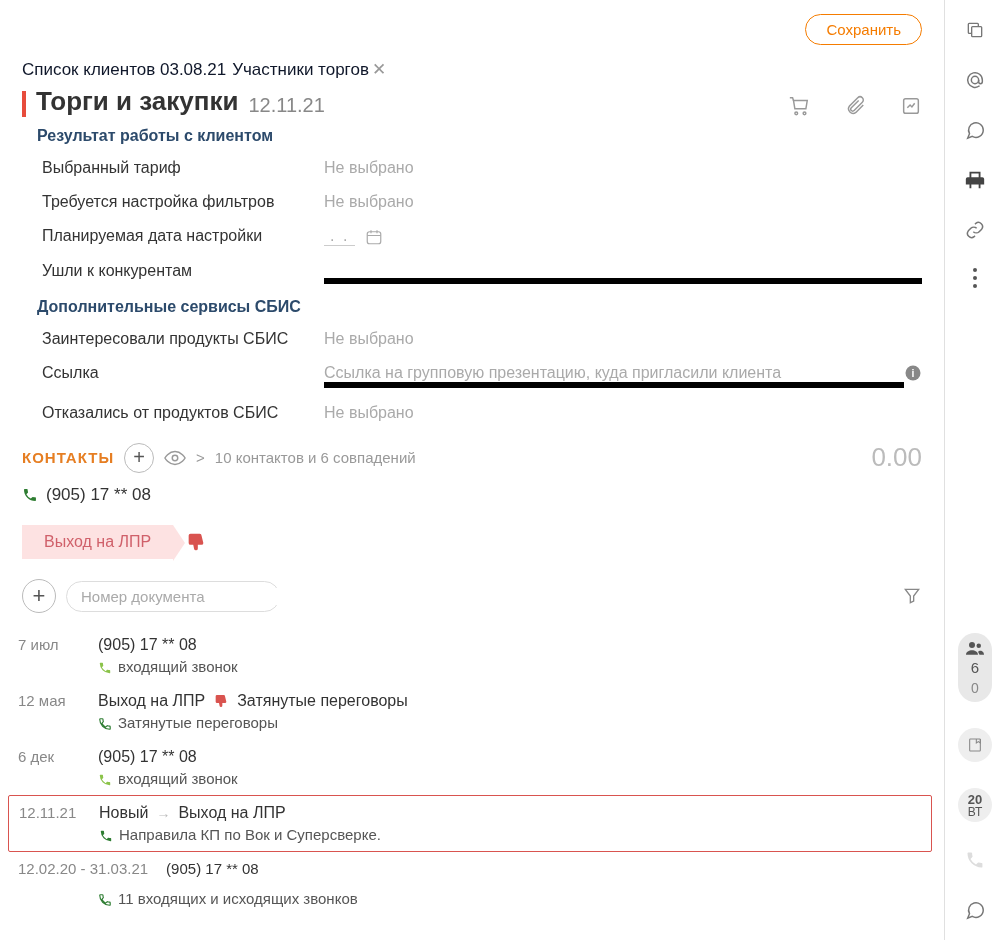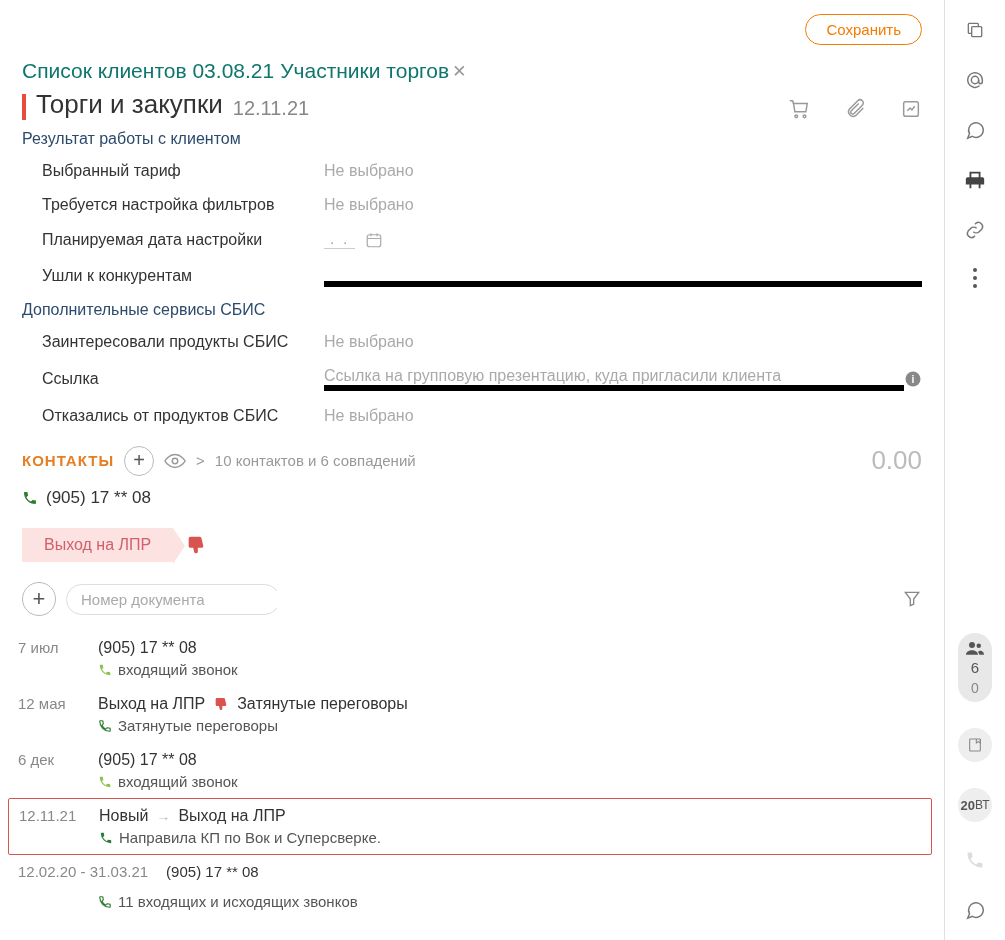--- a/index.html
+++ b/index.html
@@ -8,36 +8,36 @@
 .rsb{width:60px;background:#fff;display:flex;flex-direction:column;align-items:center;padding-top:18px;gap:26px}
 .rsb .ic{width:24px;height:24px;color:#666;cursor:pointer;display:flex;align-items:center;justify-content:center}
 .rsb .ic.dark{color:#333}
 .rsb .more{font-size:26px;color:#555;line-height:0.3;cursor:pointer;display:flex;flex-direction:column;gap:4px}
 .rsb .more span{width:4px;height:4px;border-radius:50%;background:#555}
 .rsb .spacer{flex:1}
 .rsb .badge{width:34px;background:#e8e8e8;border-radius:17px;display:flex;flex-direction:column;align-items:center;padding:8px 0 6px;color:#555;font-size:15px}
 .rsb .badge .pic{font-size:16px;margin-bottom:4px}
 .rsb .badge .n0{color:#888;font-size:14px;margin-top:4px}
 .rsb .note{width:34px;height:34px;border-radius:50%;background:#eee;display:flex;align-items:center;justify-content:center}
-.rsb .cal{width:34px;height:34px;border-radius:50%;background:#eee;display:flex;flex-direction:row;align-items:center;justify-content:center;font-size:12px;color:#555;line-height:1}
+.rsb .cal{width:34px;height:34px;border-radius:50%;background:#eee;display:flex;flex-direction:column;align-items:center;justify-content:center;font-size:12px;color:#555;line-height:1}
 .rsb .cal .d{font-size:13px;font-weight:bold}
 .rsb .ghost{color:#ccc}
 .topbar{display:flex;justify-content:flex-end;padding:14px 22px 0}
 .save-btn{border:1px solid #f57c00;color:#f57c00;background:#fff;border-radius:16px;padding:6px 20px;font-size:15px;cursor:pointer}
 .crumb{padding:14px 22px 0;display:flex;align-items:center;gap:6px}
-.crumb span{color:#0f766e;font-size:21px;cursor:pointer}
+.crumb span{color:#0f172a;font-size:17px;cursor:pointer}
 .crumb .x{color:#999;font-size:17px;cursor:pointer;margin-left:-3px}
 .titlebar{display:flex;align-items:flex-end;padding:6px 22px 4px}
 .titlebar .bar{width:4px;height:26px;background:#e74c3c;margin-right:10px}
-.titlebar h1{font-size:26px;color:#333;font-weight:normal}
+.titlebar h1{font-size:26px;color:#333;font-weight:bold}
 .titlebar .tdate{font-size:20px;color:#888;margin-left:10px}
 .titlebar .ticons{margin-left:auto;display:flex;gap:34px;color:#999}
 .titlebar .ticons .ic{cursor:pointer}
-.sec-hd{font-size:16px;font-weight:normal;color:#2c4a6b;padding:6px 22px}
-.form-row{display:flex;align-items:center;padding:8px 22px 8px 42px;font-size:16px}
+.sec-hd{font-size:16px;font-weight:bold;color:#2c4a6b;padding:6px 37px}
+.form-row{display:flex;align-items:flex-start;padding:8px 22px 8px 42px;font-size:16px}
 .form-row .lbl{width:282px;color:#333}
 .form-row .val{color:#aaa;flex:1}
 .form-row .val.inp{border-bottom:6px solid #000000;min-height:22px}
 .form-row .dt{display:flex;align-items:center;gap:10px;color:#aaa}
 .form-row .dt .df{border-bottom:1px solid #ccc;padding:0 6px;letter-spacing:2px}
 .form-row .info-ic{margin-left:auto;color:#888;cursor:pointer}
 .contacts-bar{display:flex;align-items:center;padding:12px 22px;gap:10px}
 .contacts-bar .h{color:#e67e22;font-size:15px;letter-spacing:1px;font-weight:bold}
 .contacts-bar .plus{width:30px;height:30px;border-radius:50%;border:1px solid #bbb;display:flex;align-items:center;justify-content:center;font-size:20px;color:#555;cursor:pointer}
 .contacts-bar .eye{color:#999;font-size:18px}
@@ -53,21 +53,21 @@
 .filters .plus{width:34px;height:34px;border-radius:50%;border:1px solid #bbb;display:flex;align-items:center;justify-content:center;font-size:22px;color:#555;cursor:pointer}
 .filters .search{border:1px solid #ddd;border-radius:18px;padding:6px 14px;display:flex;align-items:center;gap:8px;width:214px;color:#aaa;font-size:15px}
 .filters .search input{border:none;outline:none;flex:1;font-size:15px;color:#333}
 .filters .search input::placeholder{color:#aaa}
 .filters .fic{margin-left:auto;color:#888;cursor:pointer}
 .log{padding:0 12px 20px 8px}
 .log-row{display:flex;padding:8px 10px;border-top:1px solid transparent}
 .log-row .ldate{width:80px;color:#888;font-size:15px;flex-shrink:0}
 .log-row .lbody{flex:1}
 .log-row .l1{font-size:16px;color:#333;display:flex;align-items:center;gap:8px;flex-wrap:wrap}
-.log-row .l2{font-size:15px;color:#555;display:flex;align-items:center;gap:6px;margin-top:4px}
+.log-row .l2{font-size:15px;color:#555;display:flex;align-items:flex-end;gap:6px;margin-top:4px}
 .arr{color:#bbb;font-size:14px}
 .thdown{color:#d9534f}
 .cin{color:#8bc34a}
 .cout{color:#2e7d32}
 .hl{border:1px solid #d9534f;border-radius:2px}
 .daterange{color:#888;font-size:15px;padding:8px 10px;display:flex;gap:18px}
 svg{display:block}
 </style>
 </head>
 <body>

